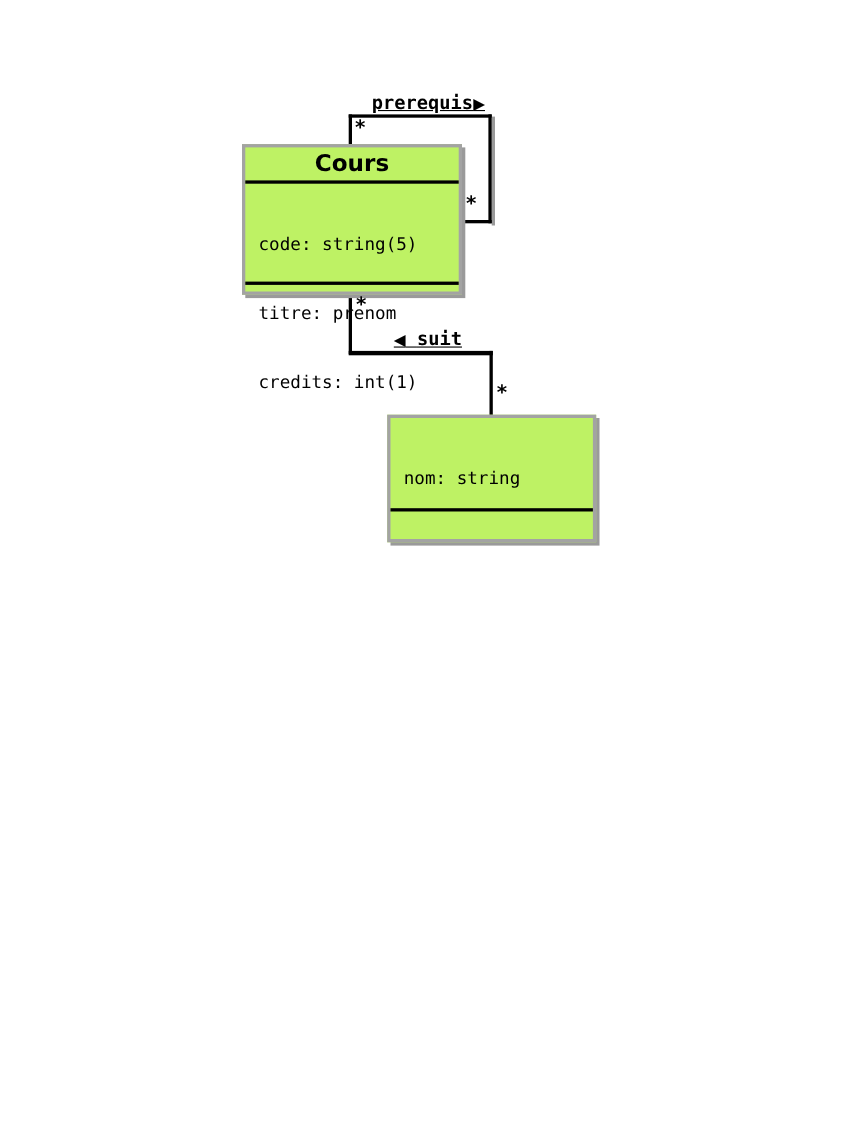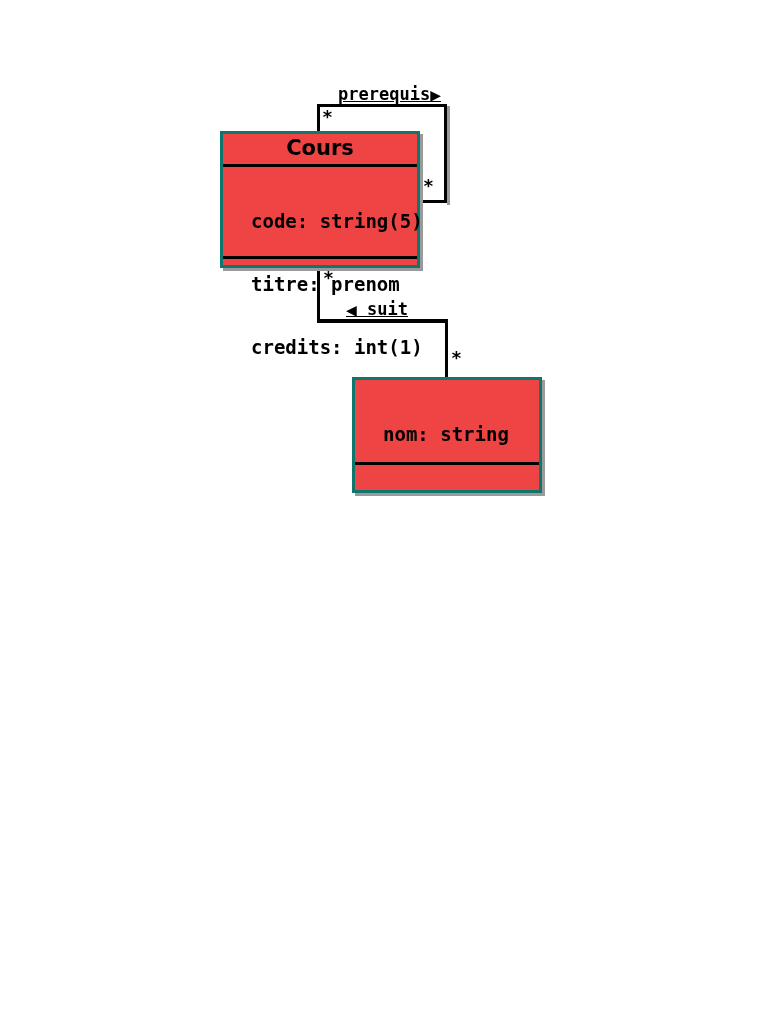--- a/index.html
+++ b/index.html
@@ -21,22 +21,22 @@
     position: absolute;
     background: #000;
   }
   .seg.shadow-r {
     box-shadow: 3px 2px 0 #9a9a9a;
   }
   
   .uml-class {
     position: absolute;
     box-sizing: border-box;
-    background: #ef4444;
-    border: 3px solid #0f766e;
+    background: #bef264;
+    border: 3px solid #a3a3a3;
     box-shadow: 3px 3px 0 #9a9a9a;
   }
   .uml-class .title {
     box-sizing: border-box;
     border-bottom: 3px solid #000;
     text-align: center;
     font-family: "DejaVu Sans", "Liberation Sans", sans-serif;
     font-weight: bold;
   }
   .cours .title {
@@ -46,23 +46,23 @@
   }
   .etudiant .title {
     height: 31px;
     line-height: 27px;
     font-size: 22px;
     font-style: italic;
     letter-spacing: 1px;
   }
   .uml-class .attrs {
     box-sizing: border-box;
-    padding: 2px 0 0 28px;
-    font-size: 19px;
-    font-weight: bold;
+    padding: 2px 0 0 12px;
+    font-size: 16px;
+    font-weight: normal;
     line-height: 21px;
     white-space: pre;
   }
   .cours .attrs   { height: 89px; }
   .etudiant .attrs{ height: 82px; }
   .uml-class .ops {
     box-sizing: border-box;
     border-top: 3px solid #000;
     height: 9px;
   }
@@ -114,17 +114,17 @@
     <div class="attrs">
       <div>nom: string</div>
     </div>
     <div class="ops"></div>
   </div>
 
   <div class="lbl" style="left:338px; top:85px;"><span>prerequis</span><span class="arrow">▶</span></div>
   <div class="mult" style="left:322px; top:108px;">*</div>
   <div class="mult" style="left:423px; top:177px;">*</div>
 
-  <div class="lbl" style="left:346px; top:300px;"><span class="arrow">◀</span><span> </span><span>suit</span></div>
+  <div class="lbl" style="left:358px; top:300px;"><span class="arrow">◀</span><span> </span><span>suit</span></div>
   <div class="mult" style="left:323px; top:269px;">*</div>
   <div class="mult" style="left:451px; top:349px;">*</div>
 
 </div>
 
 </body></html>

